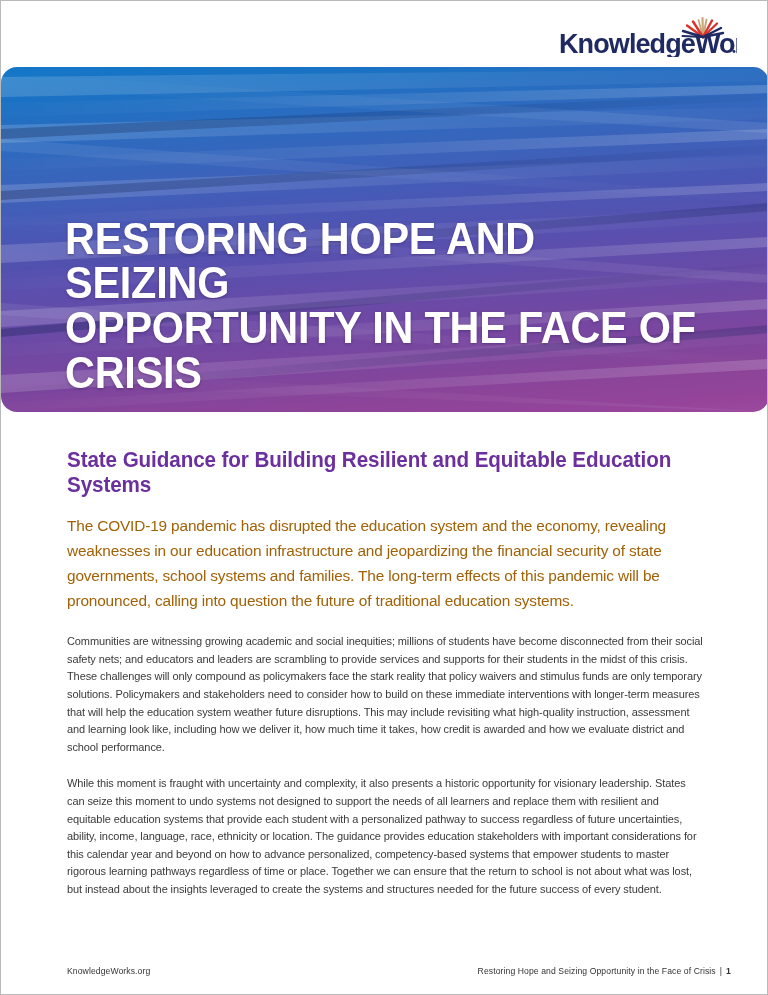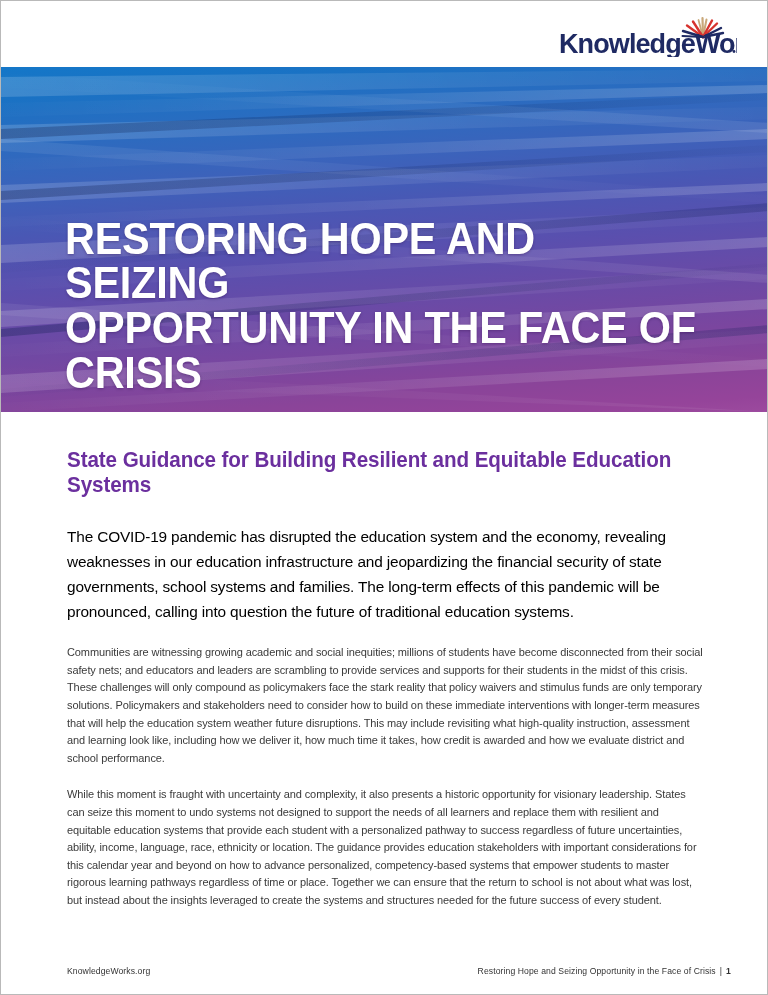--- a/index.html
+++ b/index.html
@@ -50,20 +50,21 @@
         #1a72c4 8%,
         #2a6cc0 18%,
         #3b63bb 30%,
         #4a57b4 42%,
         #5a4fae 54%,
         #6a4aa6 66%,
         #7a469f 78%,
         #8a4499 88%,
         #95449a 96%,
         #9c4a9e 100%);
+    border-radius: 16px;
   }
   .banner-rays { position:absolute; inset:0; }
 
   .banner-title {
     position: absolute;
     left: 64px;
     right: 20px;
     bottom: 16px;
     color: #ffffff;
     font-family: "Liberation Sans Narrow", "Liberation Sans", sans-serif;
@@ -92,22 +93,22 @@
     color: #6b2f9e;
     font-family: "Liberation Sans Narrow", "Liberation Sans", sans-serif;
     font-weight: 700;
     font-size: 21.5px;
     line-height: 1.15;
     letter-spacing: -0.1px;
     transform: scaleX(0.96);
     transform-origin: left center;
   }
   .lead {
-    margin: 28px 0 0 0;
-    color: #000000;
+    margin: 17px 0 0 0;
+    color: #a16207;
     font-size: 15.4px;
     line-height: 1.62;
     letter-spacing: -0.15px;
   }
   .para {
     margin: 19px 0 0 0;
     color: #3a3a3a;
     font-size: 11px;
     line-height: 1.60;
     letter-spacing: -0.1px;

